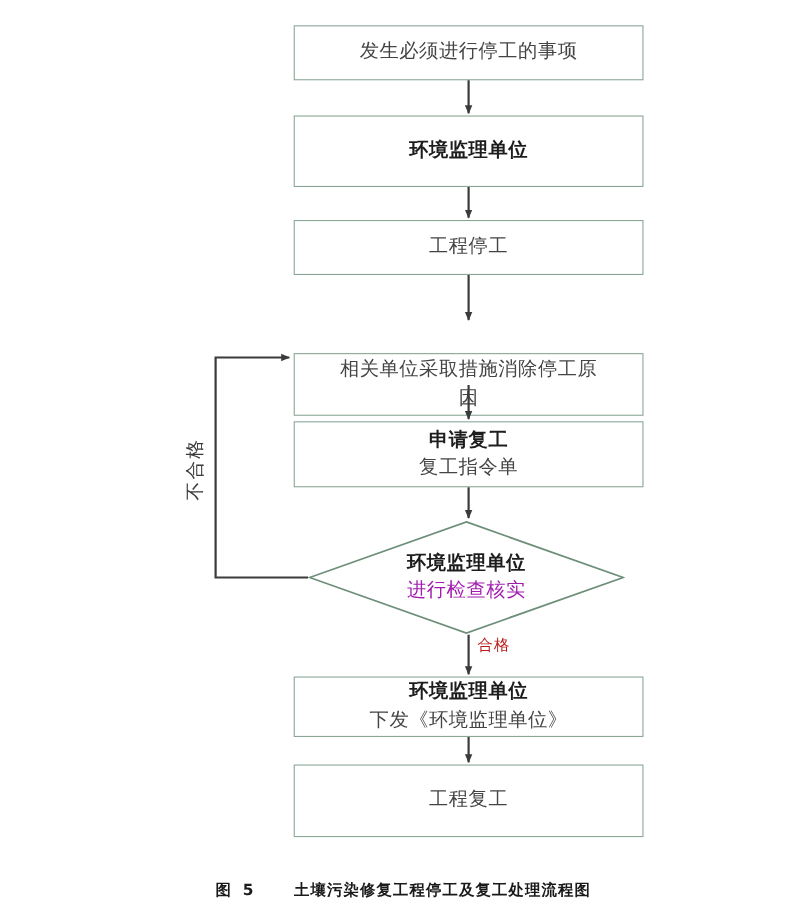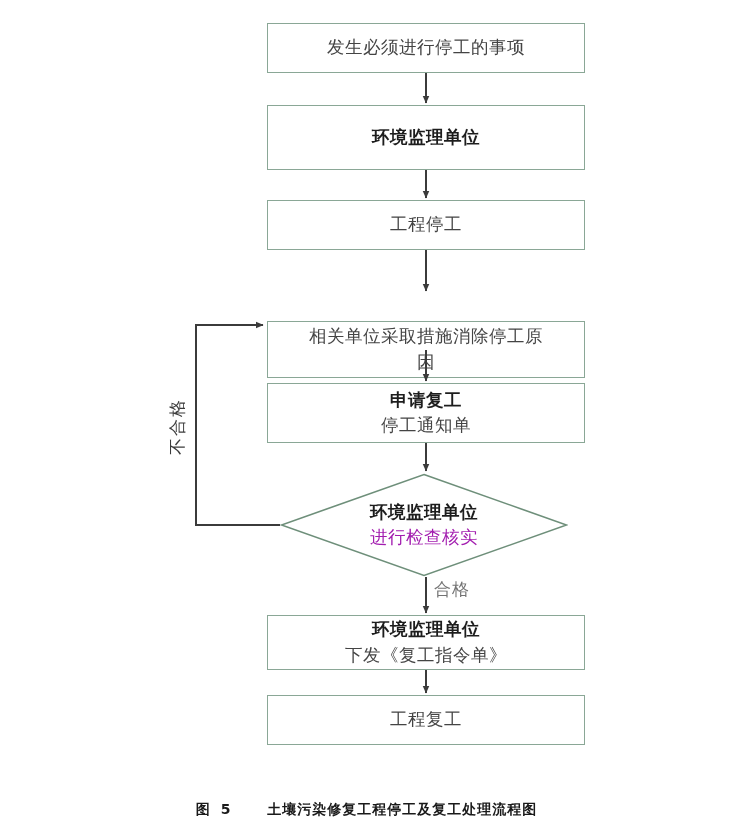--- a/index.html
+++ b/index.html
@@ -90,22 +90,22 @@
     top: 0;
     width: 733px;
     height: 819px;
     z-index: 1;
     pointer-events: none;
   }
 
   
   .edge-label {
     position: absolute;
-    font-size: 17px;
-    color: #737373;
+    font-size: 14px;
+    color: #b91c1c;
     letter-spacing: 1px;
     white-space: nowrap;
   }
   .edge-label-vertical {
     position: absolute;
     font-size: 17px;
     color: #3b3b3b;
     letter-spacing: 2px;
     white-space: nowrap;
     transform-origin: 50% 50%;
@@ -173,39 +173,39 @@
     <span class="line-plain">工程停工</span>
   </div>
 
   <div class="node-box" style="left:267px; top:278px; width:318px; height:57px;margin-top:28px;">
     <span class="line-plain">相关单位采取措施消除停工原</span>
     <span class="line-plain">因</span>
   </div>
 
   <div class="node-box" style="left:267px; top:368px; width:318px; height:60px;">
     <span class="line-bold">申请复工</span>
-    <span class="line-plain">停工通知单</span>
+    <span class="line-plain">复工指令单</span>
   </div>
 
   <div class="node-diamond" style="left:280px; top:458px; width:288px; height:104px;">
     <svg class="diamond-shape" viewBox="0 0 288 104" preserveAspectRatio="none" xmlns="http://www.w3.org/2000/svg">
       <polygon points="144,1.5 286.5,52 144,102.5 1.5,52" fill="#ffffff" stroke="#6e8f7a" stroke-width="1.6"></polygon>
     </svg>
     <div class="diamond-text">
       <div class="line-bold">环境监理单位</div>
       <div class="line-plain">进行检查核实</div>
     </div>
   </div>
 
   <div class="node-box" style="left:267px; top:600px; width:318px; height:55px;">
     <span class="line-bold">环境监理单位</span>
-    <span class="line-plain">下发《复工指令单》</span>
-  </div>
-
-  <div class="node-box" style="left:267px; top:680px; width:318px; height:50px;">
+    <span class="line-plain">下发《环境监理单位》</span>
+  </div>
+
+  <div class="node-box" style="left:267px; top:680px; width:318px; height:66px;">
     <span class="line-plain">工程复工</span>
   </div>
 
   <div class="edge-label" style="left:434px; top:563px;">合格</div>
 
   <div class="edge-label-vertical" style="left:145px; top:400px; width:64px; text-align:center;">不合格</div>
 
   <div class="figure-caption">
     <span class="cap-num">图</span>
     <span class="cap-num">5</span>

